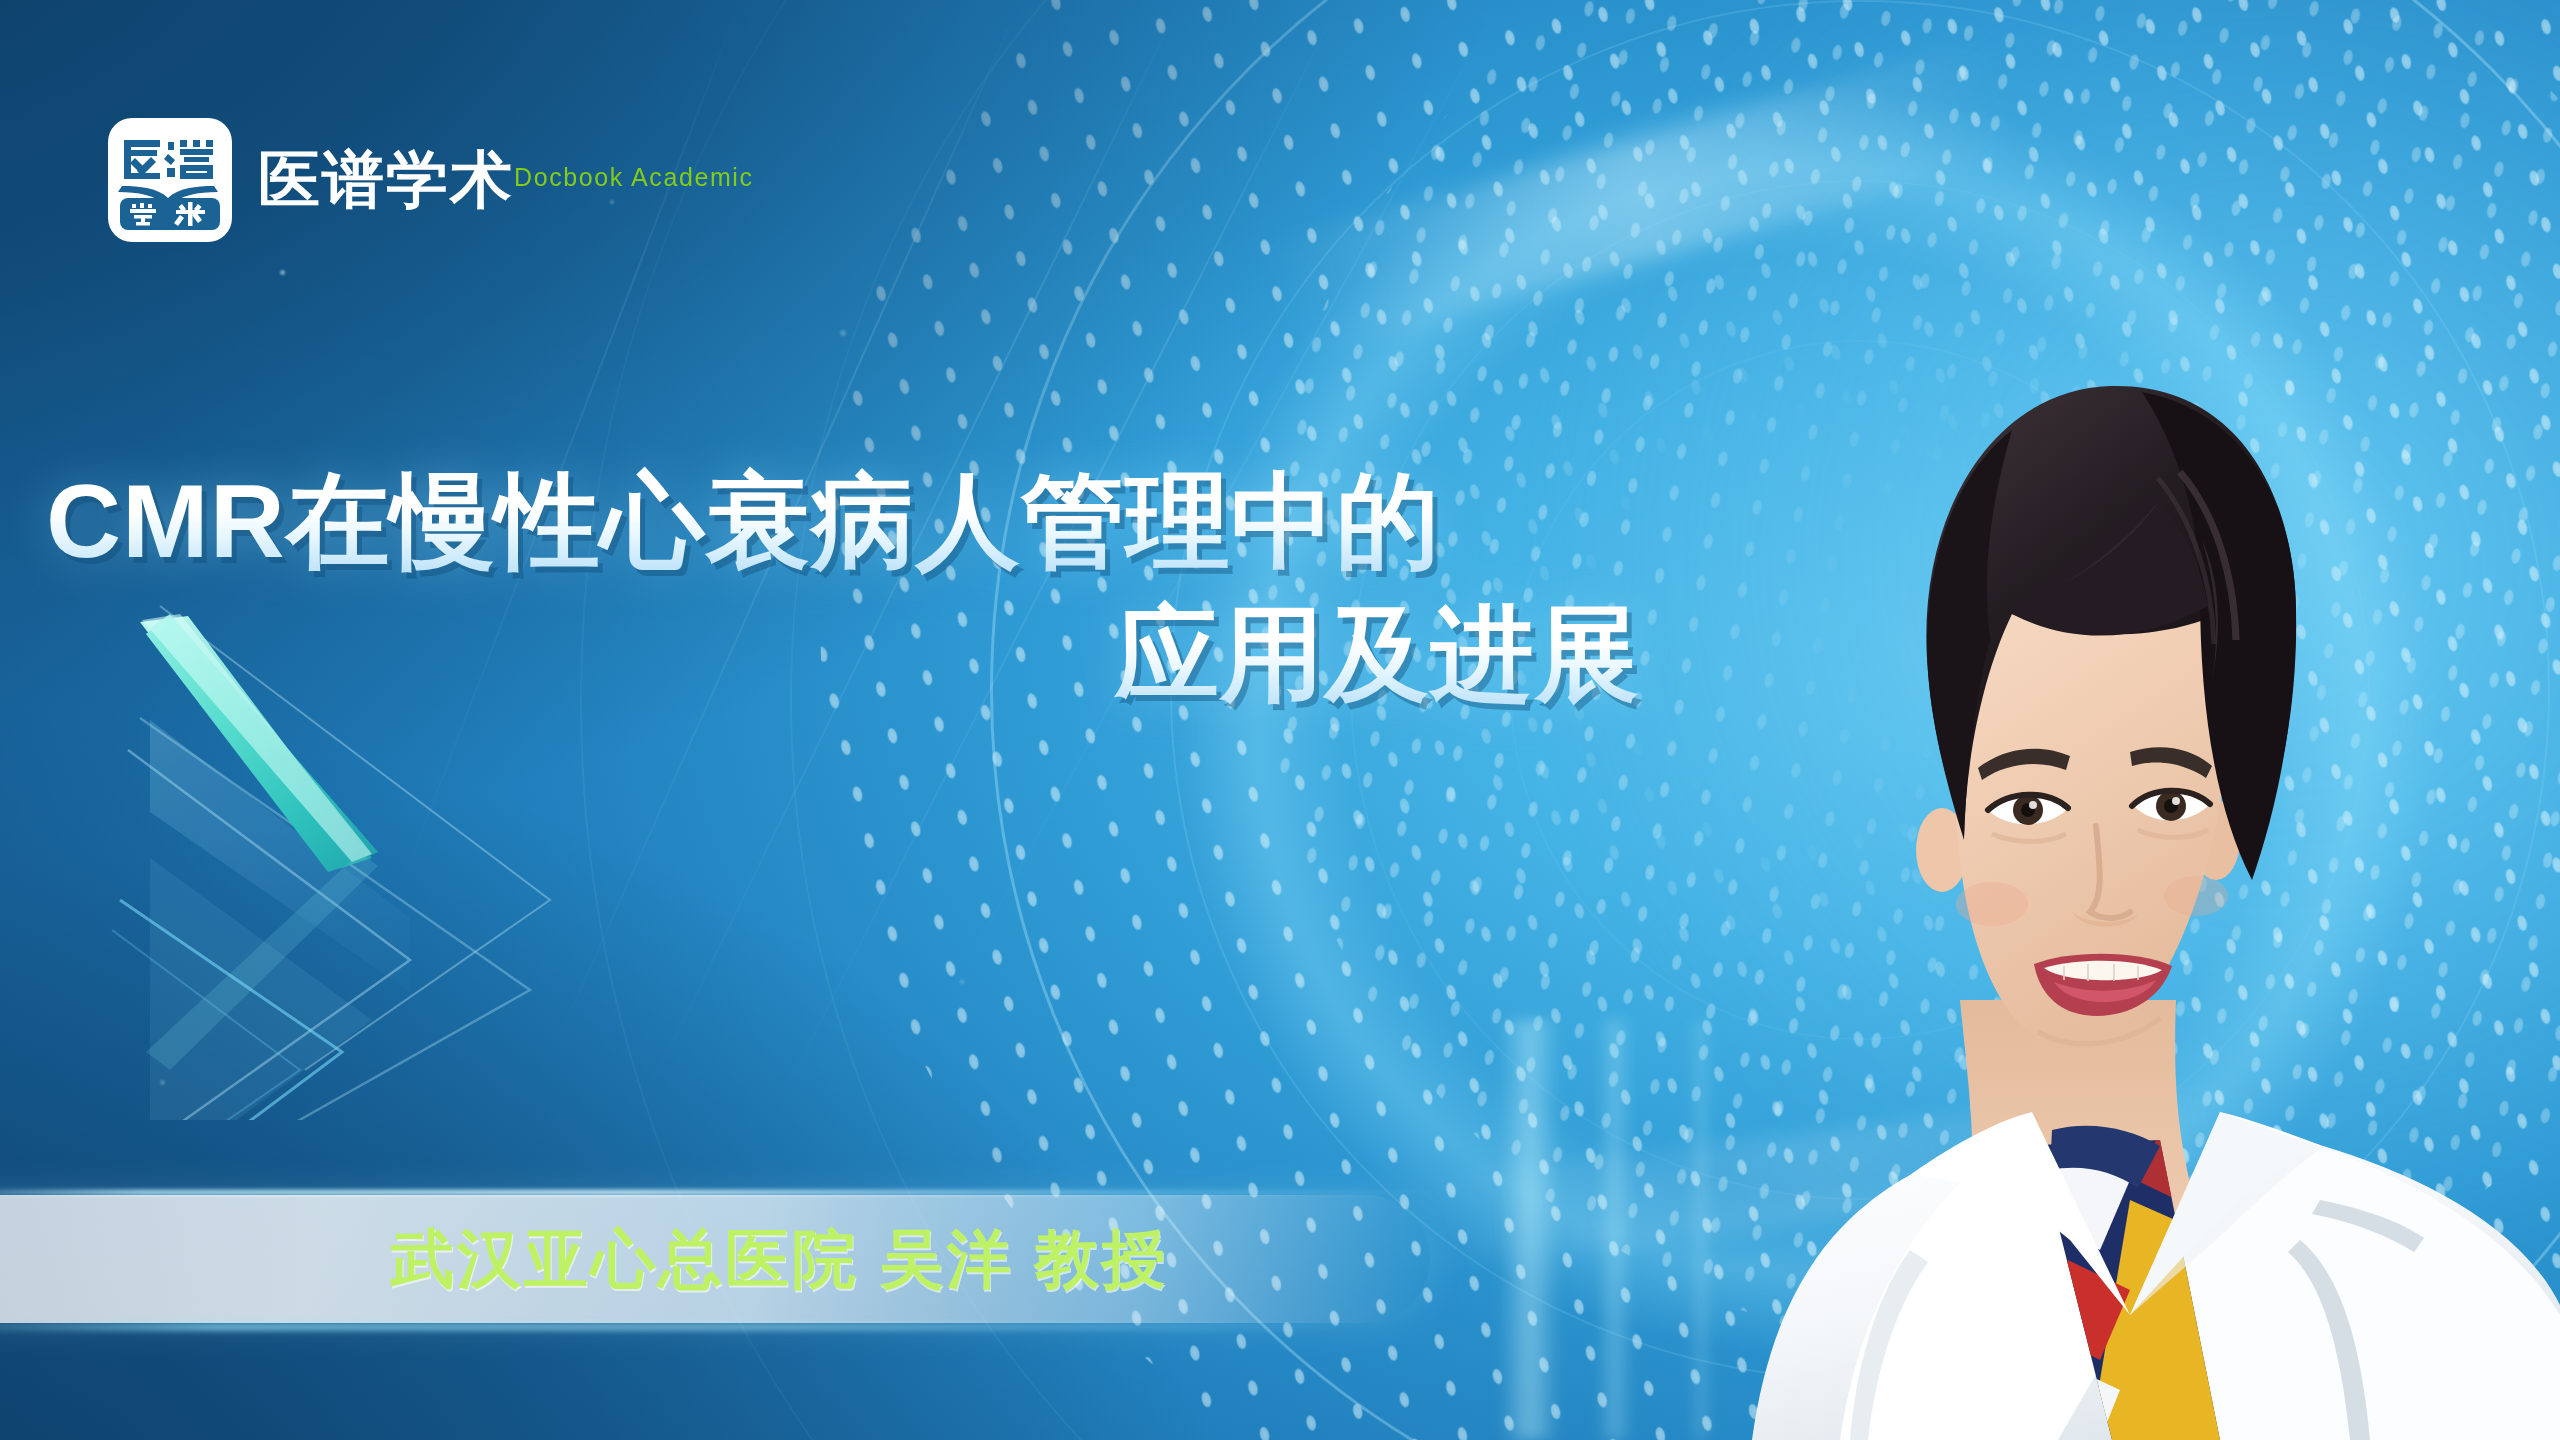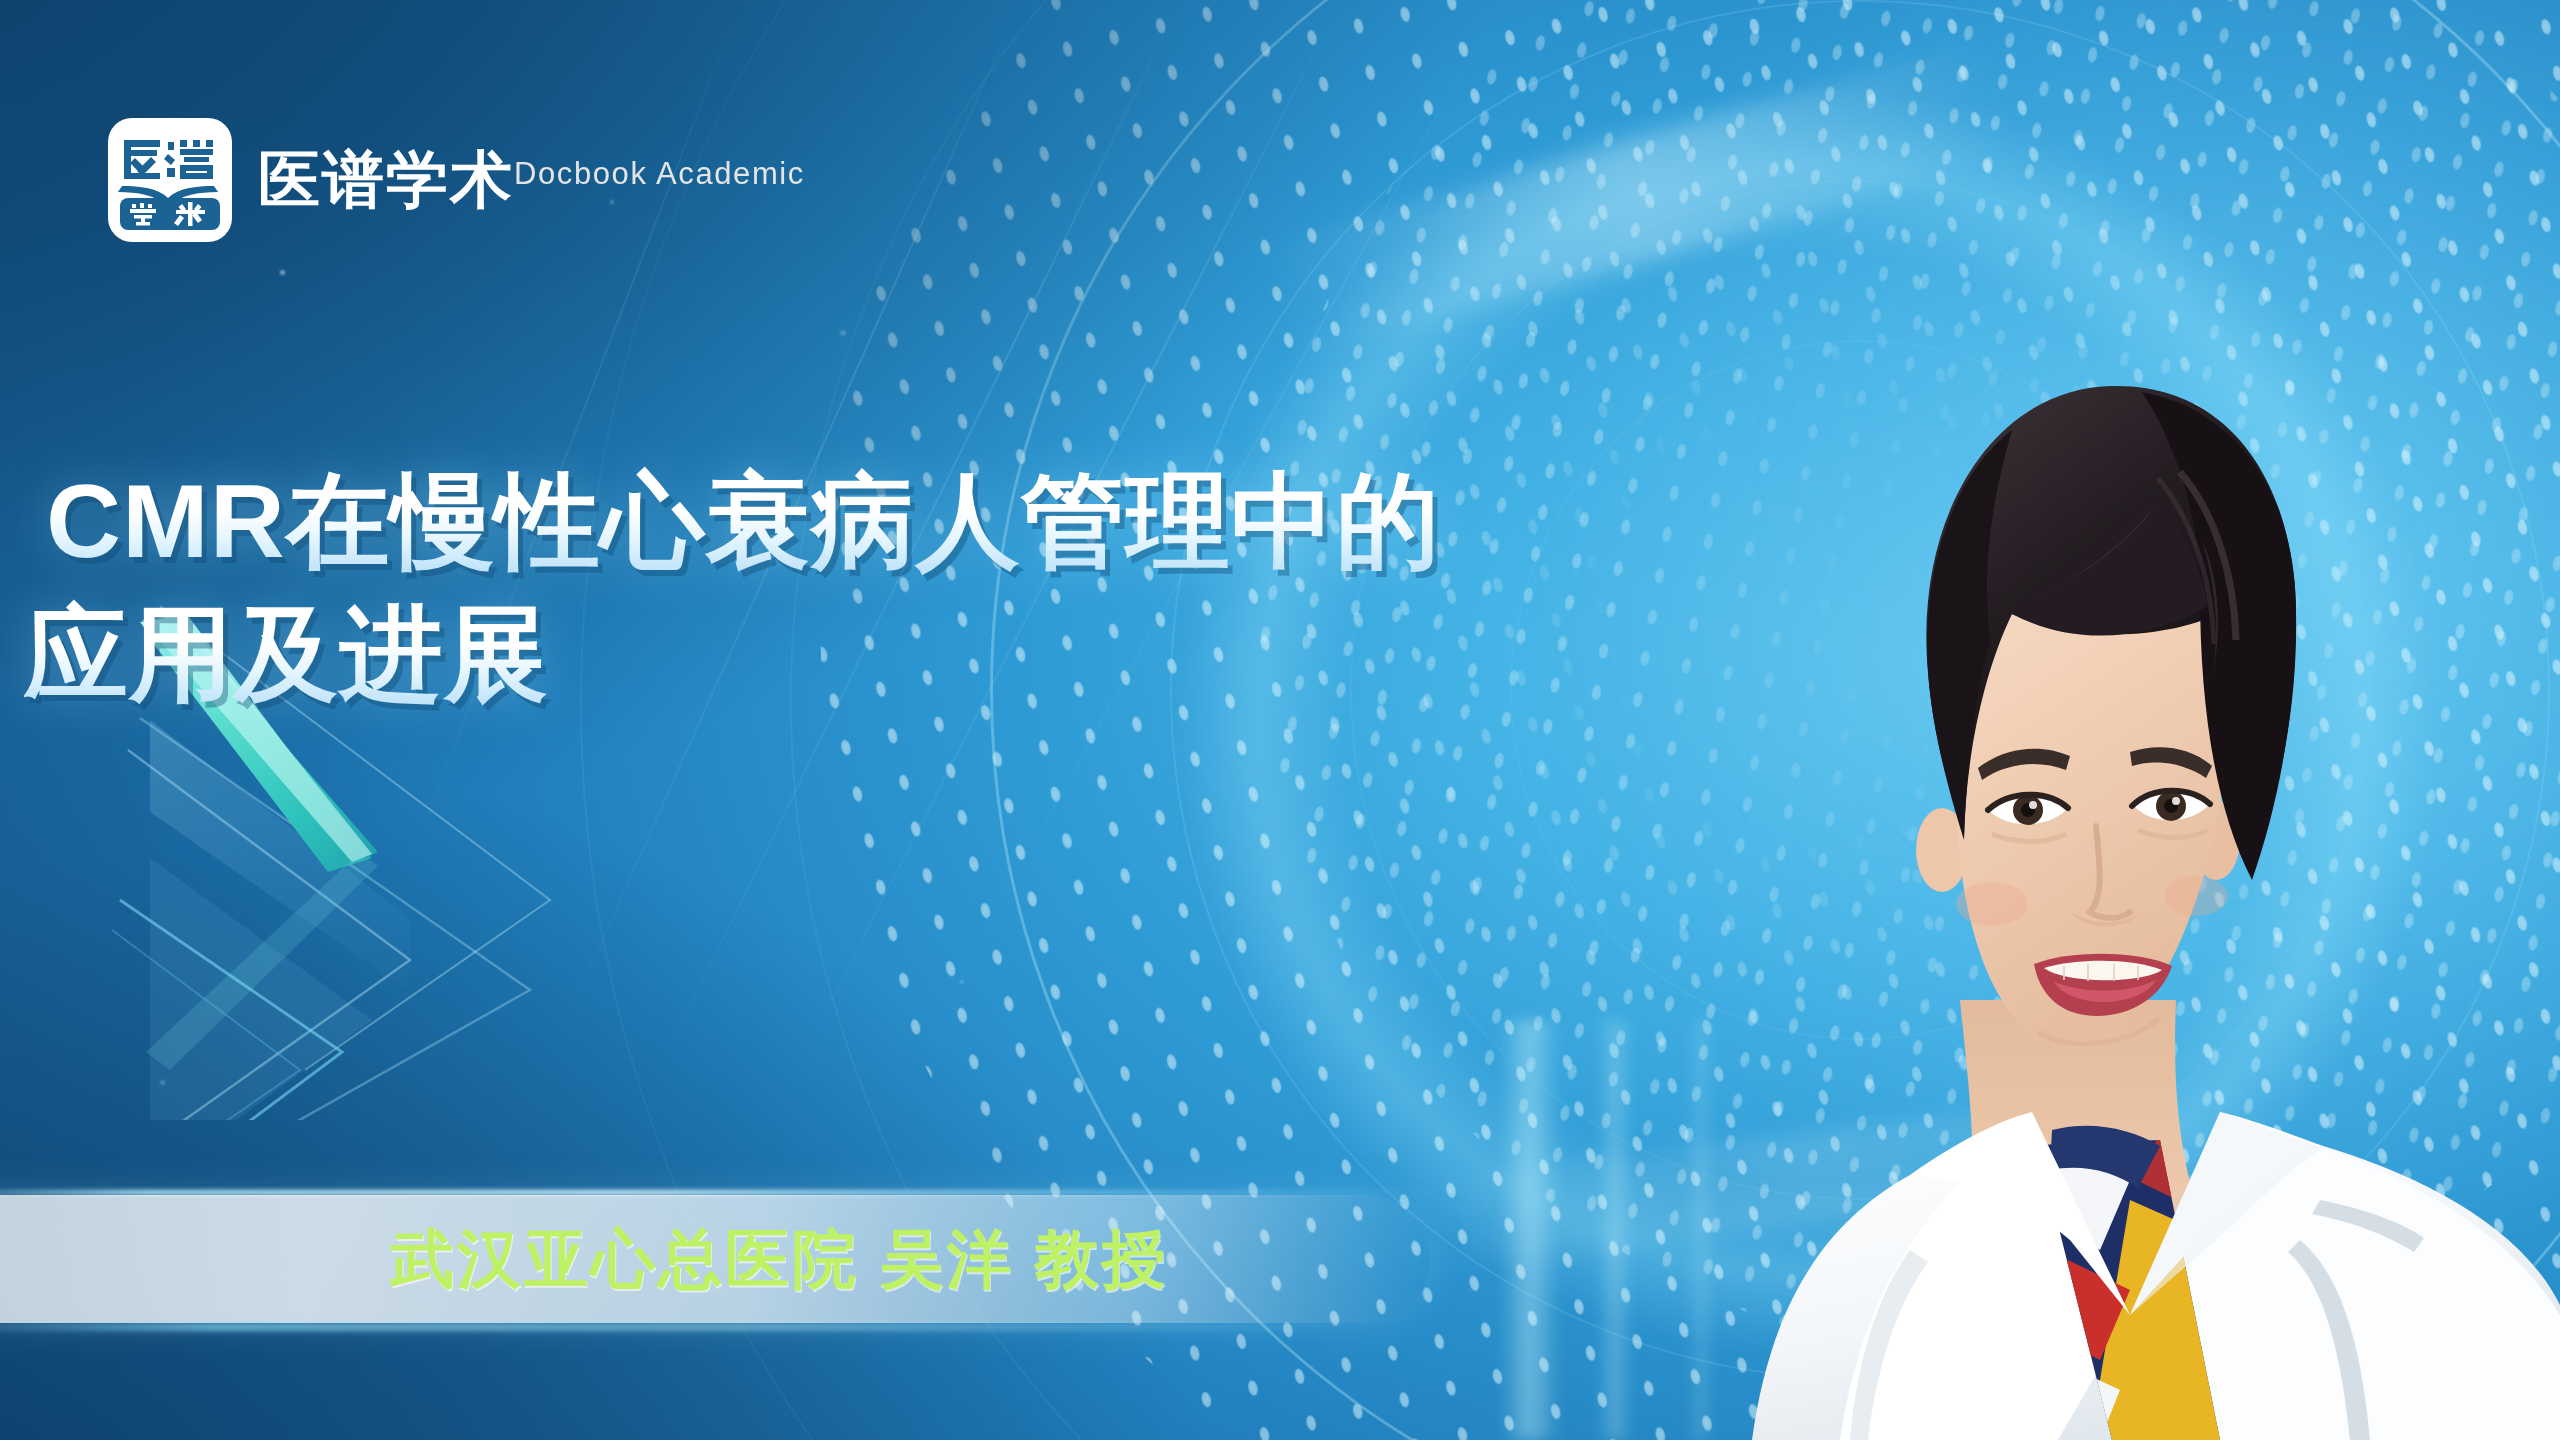--- a/index.html
+++ b/index.html
@@ -81,36 +81,36 @@
   .logo-mark{
     width:124px;height:124px;border-radius:24px;background:#ffffff;
     display:flex;align-items:center;justify-content:center;flex:none;
   }
   .logo-type{display:flex;flex-direction:row;justify-content:center;}
   .logo-cn{
     font-size:62px;font-weight:700;color:#ffffff;letter-spacing:2px;line-height:1.02;
     font-family:"Liberation Sans","DejaVu Sans",sans-serif;
   }
   .logo-en{
-    font-size:31px;color:#e5e5e5;letter-spacing:1.6px;margin-top:10px;line-height:1;
+    font-size:25px;color:#84cc16;letter-spacing:1.6px;margin-top:17px;line-height:1;
     font-family:"Liberation Sans","DejaVu Sans",sans-serif;font-weight:400;
   }
 
   
   .title-block{position:absolute;left:0;top:455px;width:1700px;}
   .title-line{
     font-size:104px;font-weight:700;line-height:1.28;letter-spacing:1px;
     background:linear-gradient(to bottom,#ffffff 0%,#ffffff 42%,#e6f6ff 62%,#c5e6fa 84%,#b4dcf5 100%);
     -webkit-background-clip:text;background-clip:text;color:transparent;
     -webkit-text-fill-color:transparent;
     filter:drop-shadow(5px 6px 0 rgba(14,70,112,.38)) drop-shadow(0 0 22px rgba(150,225,255,.32));
     white-space:nowrap;
   }
   .title-line.l1{padding-left:46px;text-align:left;}
-  .title-line.l2{padding-left:0;text-align:left;width:1640px;margin-left:24px;}
+  .title-line.l2{padding-left:0;text-align:right;width:1640px;}
 
   
   .namebar{
     position:absolute;left:-70px;top:1195px;width:1500px;height:128px;
     border-radius:0 64px 64px 0;
     background:linear-gradient(100deg, rgba(255,255,255,.74) 0%, rgba(250,253,255,.80) 26%, rgba(244,251,255,.72) 55%, rgba(235,248,255,.44) 80%, rgba(225,245,255,0) 100%);
     box-shadow:0 0 40px rgba(180,235,255,.18);
   }
   .namebar-edge{
     position:absolute;left:-70px;top:1190px;width:1520px;height:5px;

